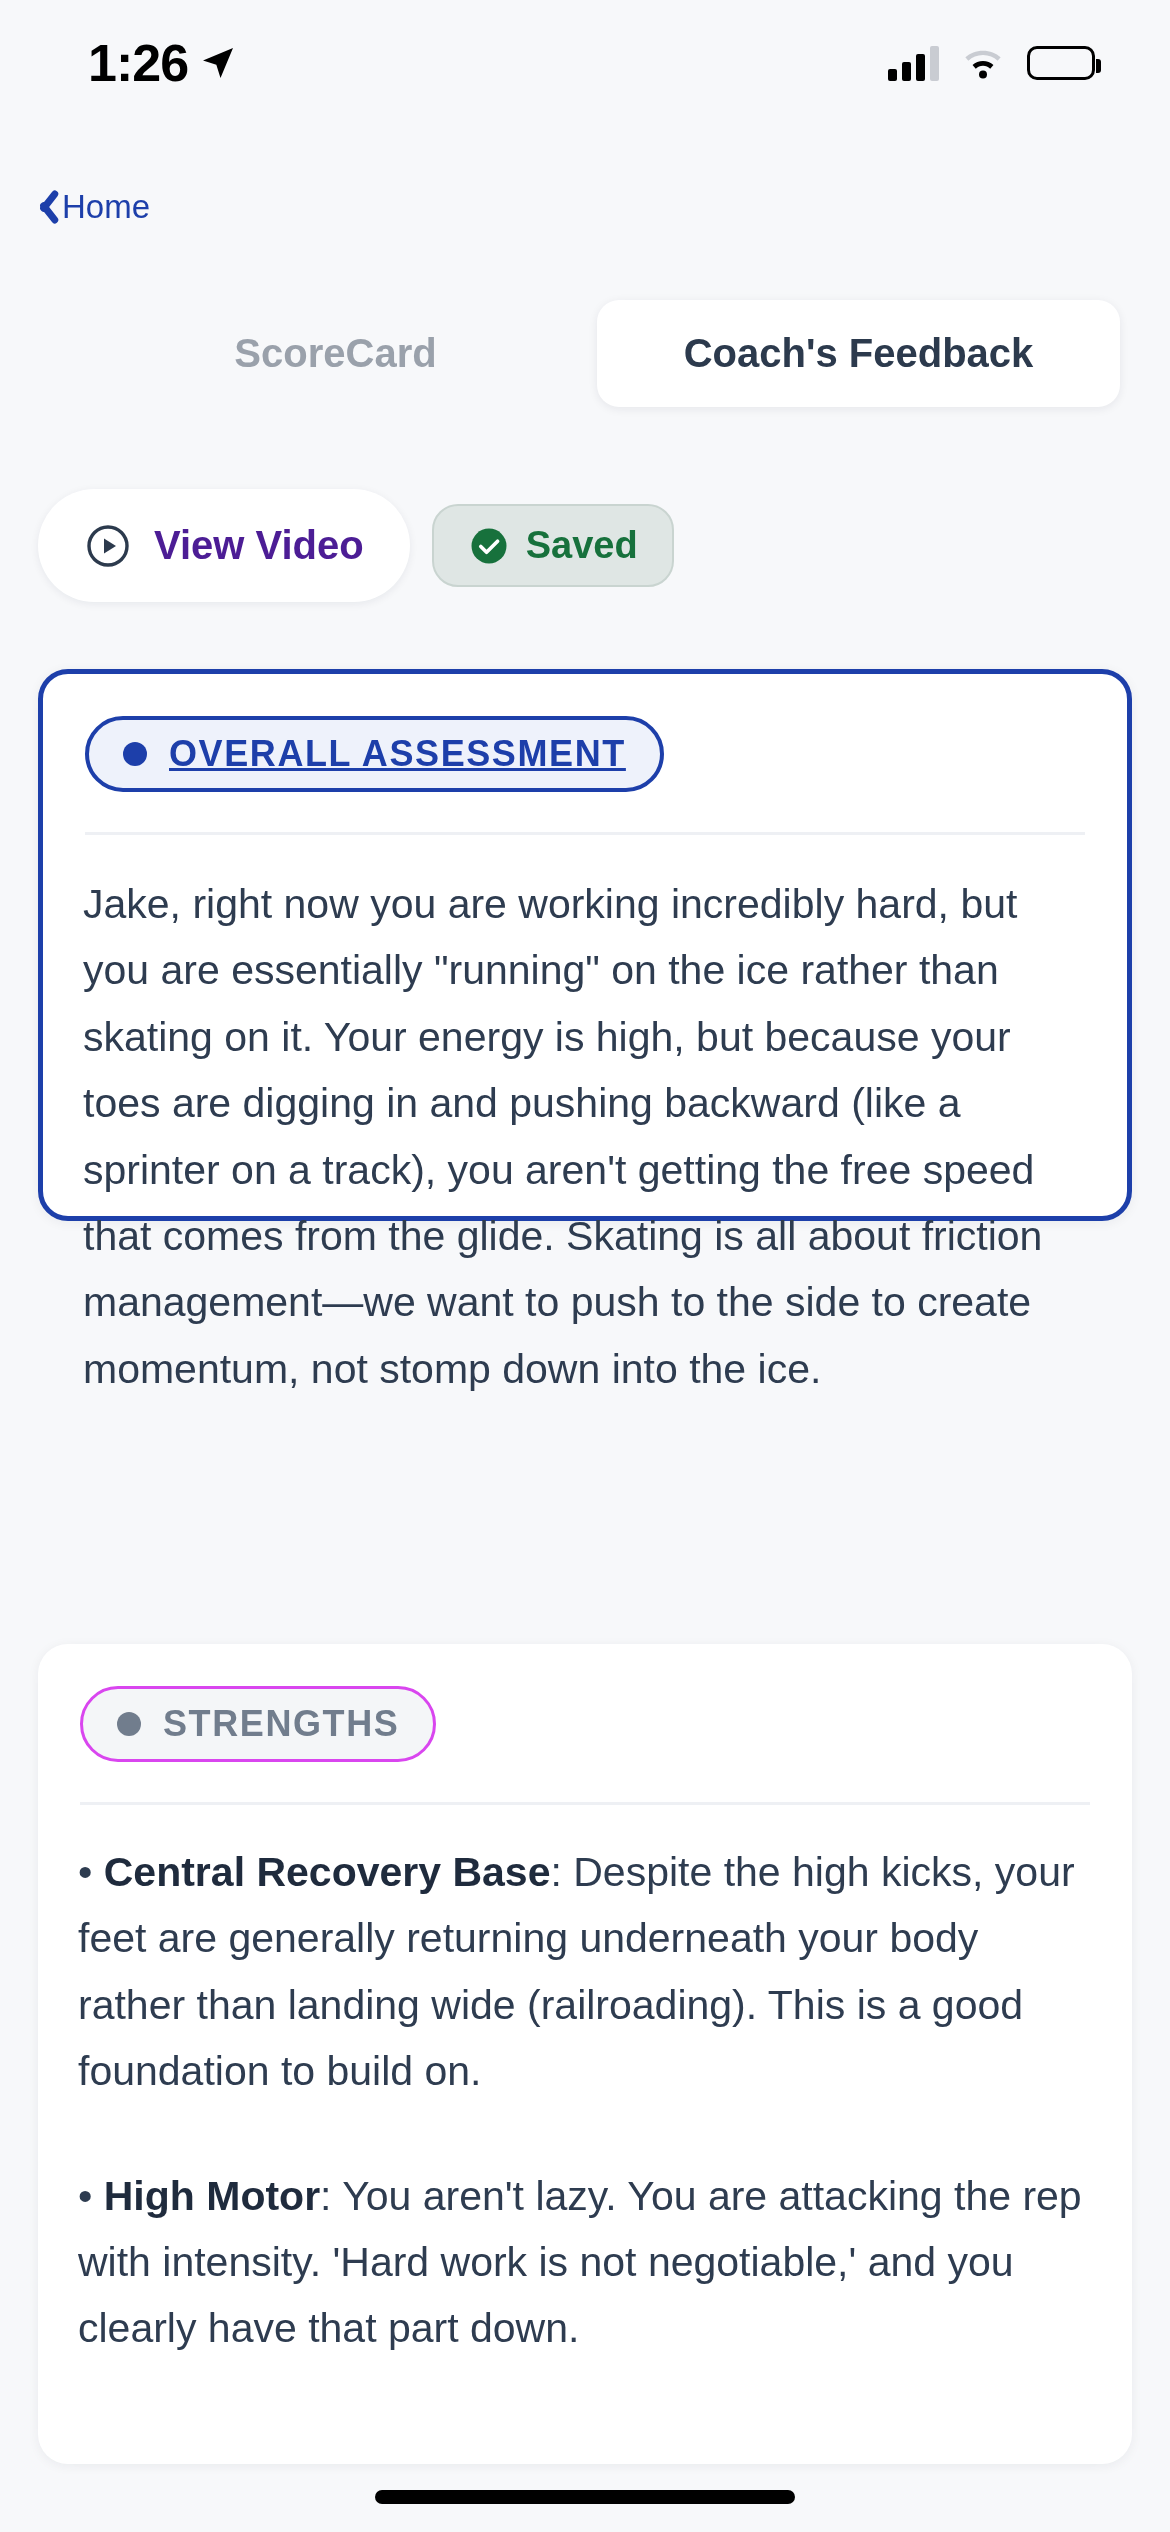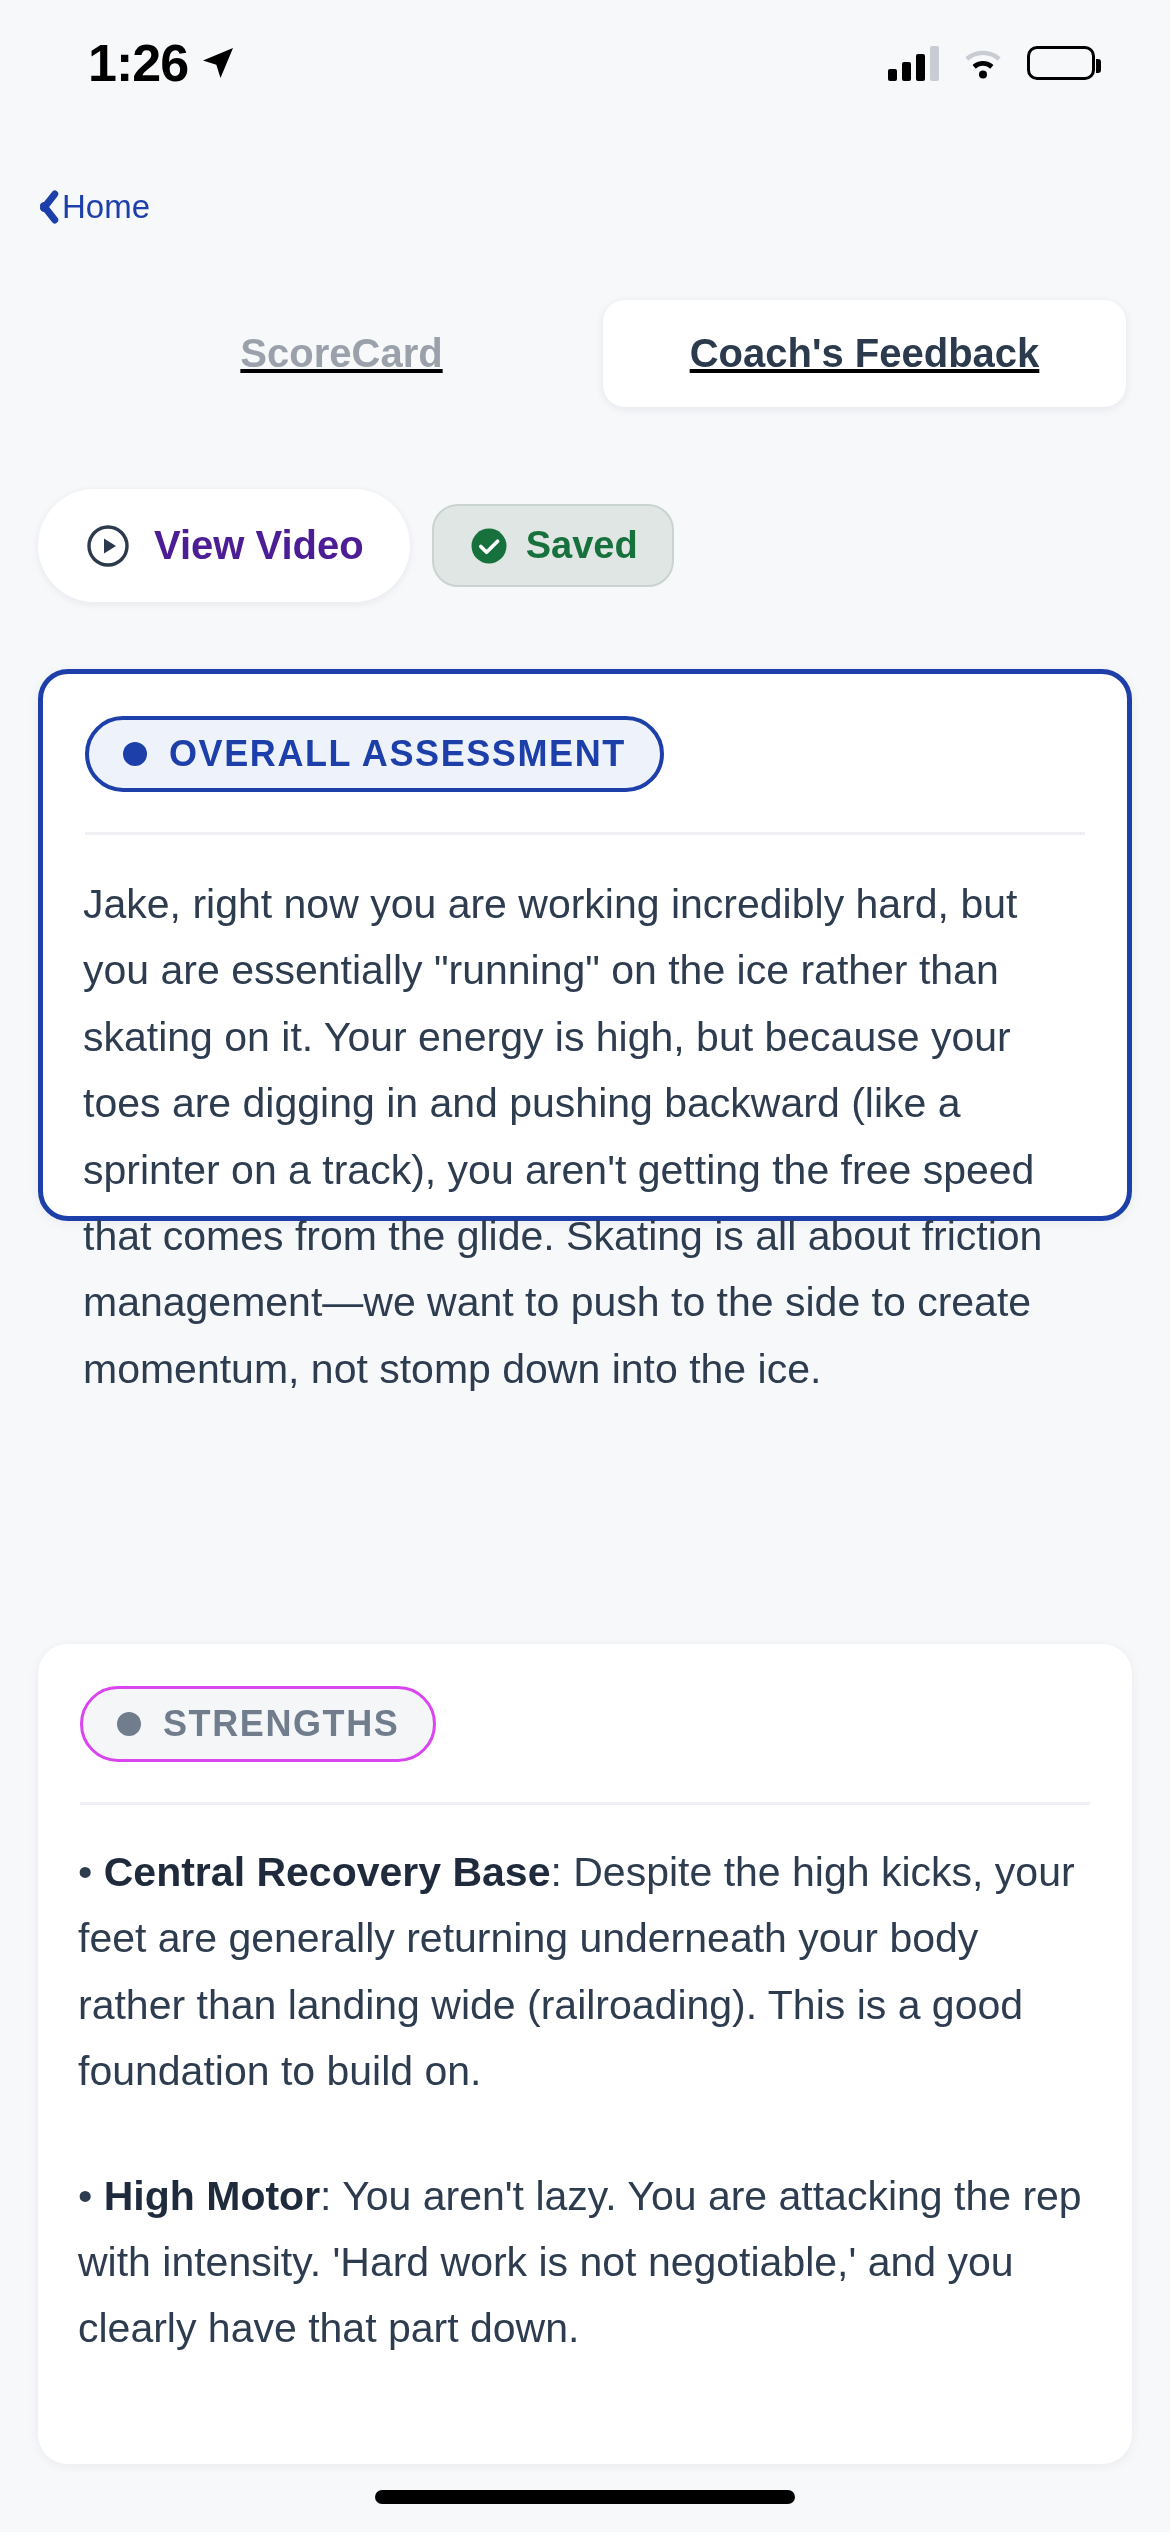--- a/index.html
+++ b/index.html
@@ -47,22 +47,22 @@
   .chev { width:26px; height:44px; position:relative; }
   .chev:before, .chev:after{
     content:""; position:absolute; left:10px; width:7px; height:25px;
     background:#1d3faa; border-radius:4px;
   }
   .chev:before{ top:1px; transform:rotate(38deg); transform-origin:bottom; }
   .chev:after { bottom:1px; transform:rotate(-38deg); transform-origin:top; }
 
   
   .tabs {
-    position:absolute; top:300px; left:80px; width:1046px; height:107px;
-    display:flex; align-items:flex-start;text-decoration:underline;
+    position:absolute; top:300px; left:74px; width:1046px; height:107px;
+    display:flex; align-items:flex-start;
   }
   .tab {
     flex:1; height:100%; display:flex; align-items:center; justify-content:center;
     font-size:40px; font-weight:700; border-radius:22px;
   }
   .tab.inactive { color:#9aa1ab; }
   .tab.active {
     background:#ffffff; color:#2c3a4d;
     box-shadow:0 2px 10px rgba(20,30,55,.08);
   }
@@ -93,21 +93,21 @@
   }
   .card.assess { top:669px; height:552px; border:5px solid #1d3faa; }
   .card.strengths { top:1644px; height:820px; overflow:hidden; }
 
   .badge {
     display:inline-flex; align-items:center; gap:22px;
     height:76px; padding:0 34px; border-radius:40px;
     font-size:36px; font-weight:700; letter-spacing:1.6px;
   }
   .badge .dot { width:24px; height:24px; border-radius:50%; flex:none; }
-  .badge.blue { background:#eef2fb; border:4px solid #1d3faa; color:#1d3faa; }
+  .badge.blue { background:#eef2fb; border:4px solid #1d3faa; color:#1d3faa;text-decoration:underline; }
   .badge.blue .dot { background:#1d3faa; }
   .badge.gray { background:#f4f6f8; border:3px solid #d946ef; color:#717d8d; }
   .badge.gray .dot { background:#717d8d; }
 
   .card-inner { padding:42px 42px 0 42px; }
   .divider { height:3px; background:#eef0f4; margin:40px 0 0 0; }
 
   .body-text {
     font-size:41px; line-height:1.62; color:#2e3c50;
     padding:36px 40px 0 40px; font-weight:400;

